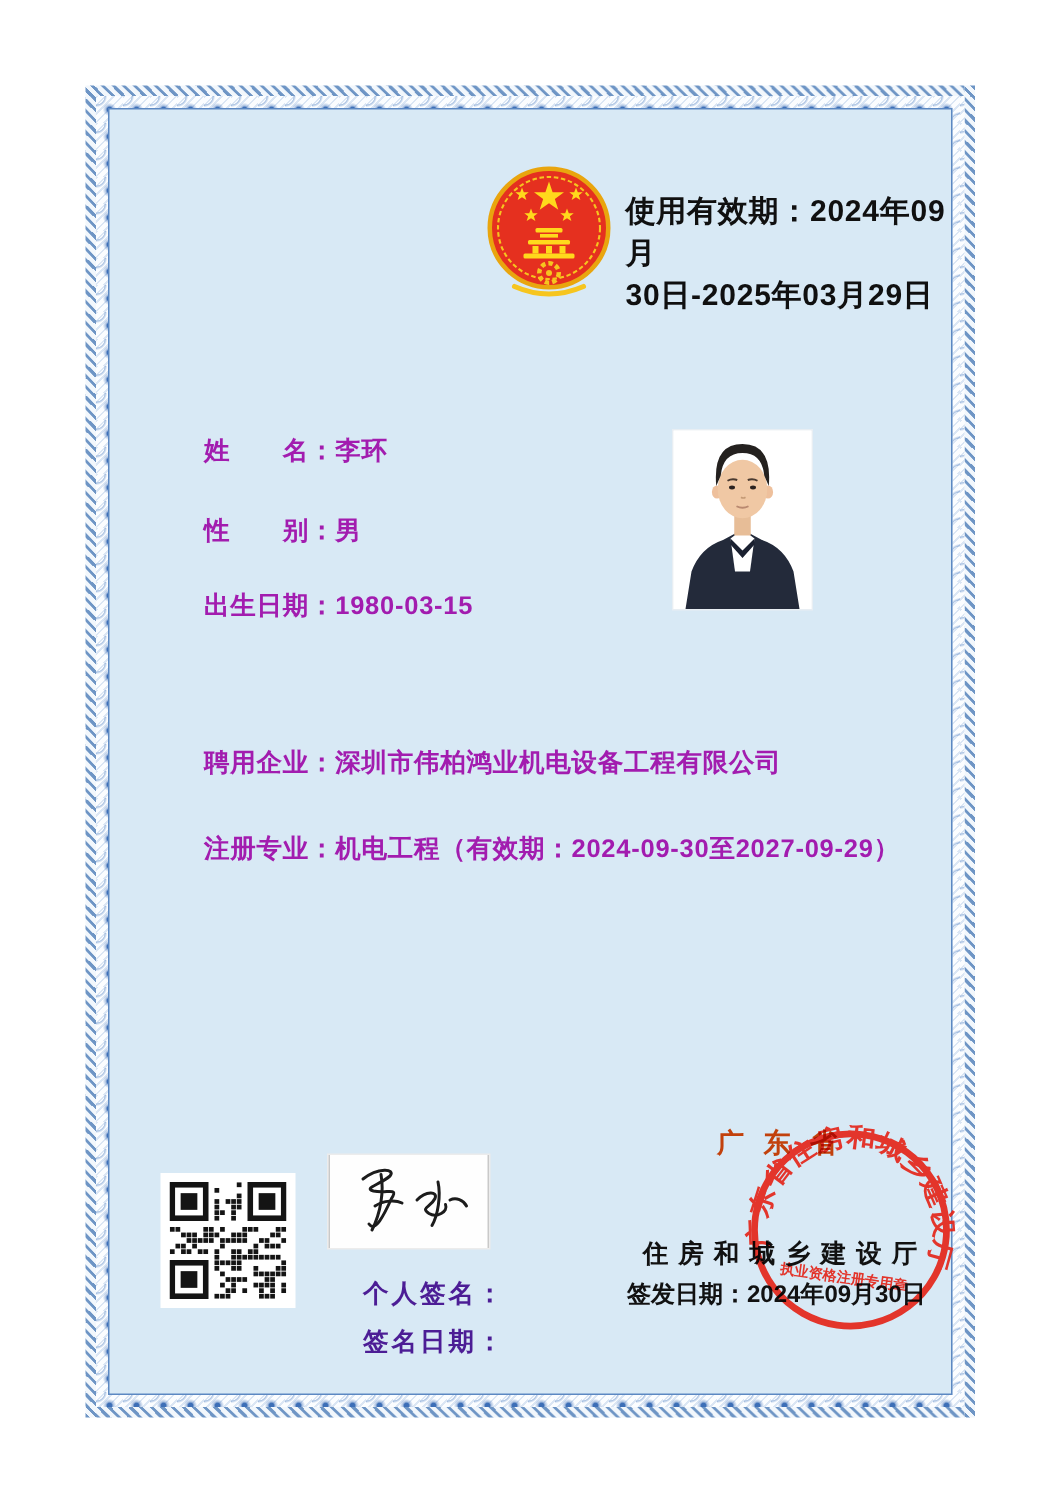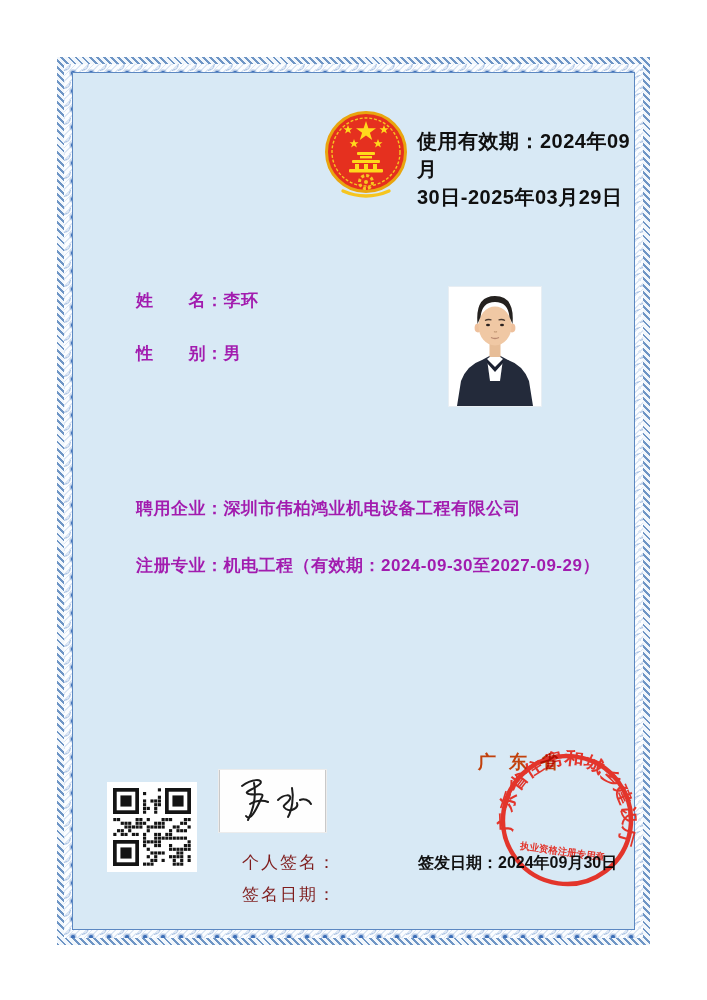--- a/index.html
+++ b/index.html
@@ -50,21 +50,21 @@
 
   
   .field { left:136px; font-size:17px; font-weight:bold; color:#a21caf; letter-spacing:0.5px; white-space:nowrap; }
 
   
   .photo { left:449px; top:287px; width:92px; height:119px; background:#ffffff; box-shadow:0 0 0 1px #e8eef3; }
 
   
   .qr-box { left:107px; top:782px; width:90px; height:90px; background:#ffffff; padding:6px; }
   .sig-box { left:219px; top:770px; width:107px; height:62px; background:#fefefe; border-left:1px solid #c9c9c9; border-right:1px solid #c9c9c9; box-shadow:0 0 0 1px #ececec; }
-  .sig-label { left:242px; font-size:17px; font-weight:normal; color:#7f1d1d; letter-spacing:2px; }
+  .sig-label { left:242px; font-size:17px; font-weight:bold; color:#4c1d95; letter-spacing:2px; }
 
   
   .issuer-province { left:420px; top:750px; width:200px; text-align:center; font-size:18px; font-weight:bold; color:#c2410c; letter-spacing:4px; white-space:nowrap; }
   .issuer-dept { left:413px; top:824px; width:215px; text-align:center; font-size:17px; font-weight:bold; color:#111; letter-spacing:1px; white-space:nowrap; }
   .issue-date { left:418px; top:853px; font-size:16px; font-weight:bold; color:#111; white-space:nowrap; }
 
   .seal { left:489px; top:742px; width:156px; height:156px; z-index:3; mix-blend-mode:multiply; opacity:0.93; }
 </style>
 </head>
 <body>
@@ -103,20 +103,23 @@
 
     <div class="abs validity">使用有效期：2024年09月
 30日-2025年03月29日</div>
 
 
     <div class="abs field" style="top:289px;">
       <span>姓　　名：</span><span>李环</span>
     </div>
     <div class="abs field" style="top:342px;">
       <span>性　　别：</span><span>男</span>
+    </div>
+    <div class="abs field" style="top:392px;">
+      <span>出生日期：</span><span>1980-03-15</span>
     </div>
     <div class="abs field" style="top:497px;">
       <span>聘用企业：</span><span>深圳市伟柏鸿业机电设备工程有限公司</span>
     </div>
     <div class="abs field" style="top:554px;">
       <span>注册专业：</span><span>机电工程（有效期：2024-09-30至2027-09-29）</span>
     </div>
 
     <div class="abs photo">
       <svg width="92" height="119" viewBox="0 0 92 119">
@@ -288,20 +291,21 @@
           <path d="M72 18 C74 27 72 40 68 47"></path>
           <path d="M80 30 C84 28 89 30 91 34"></path>
         </g>
       </svg>
     </div>
 
     <div class="abs sig-label" style="top:851px;">个人签名：</div>
     <div class="abs sig-label" style="top:883px;">签名日期：</div>
 
     <div class="abs issuer-province">广 东 省</div>
+    <div class="abs issuer-dept">住 房 和 城 乡 建 设 厅</div>
     <div class="abs issue-date">签发日期：2024年09月30日</div>
 
     <svg class="abs seal" viewBox="0 0 156 156">
       <g transform="rotate(8 78 78)">
         <circle cx="78" cy="78" r="64" fill="none" stroke="#e3261b" stroke-width="4.5"></circle>
         <defs>
           <path id="sealArc" d="M25.4 97.2 A56 56 0 1 1 130.6 97.2" fill="none"></path>
         </defs>
         <text font-size="17" font-weight="bold" fill="#e3261b" font-family="'Liberation Sans',sans-serif">
           <textPath href="#sealArc" startOffset="0" textLength="212" lengthAdjust="spacingAndGlyphs">广东省住房和城乡建设厅</textPath>

